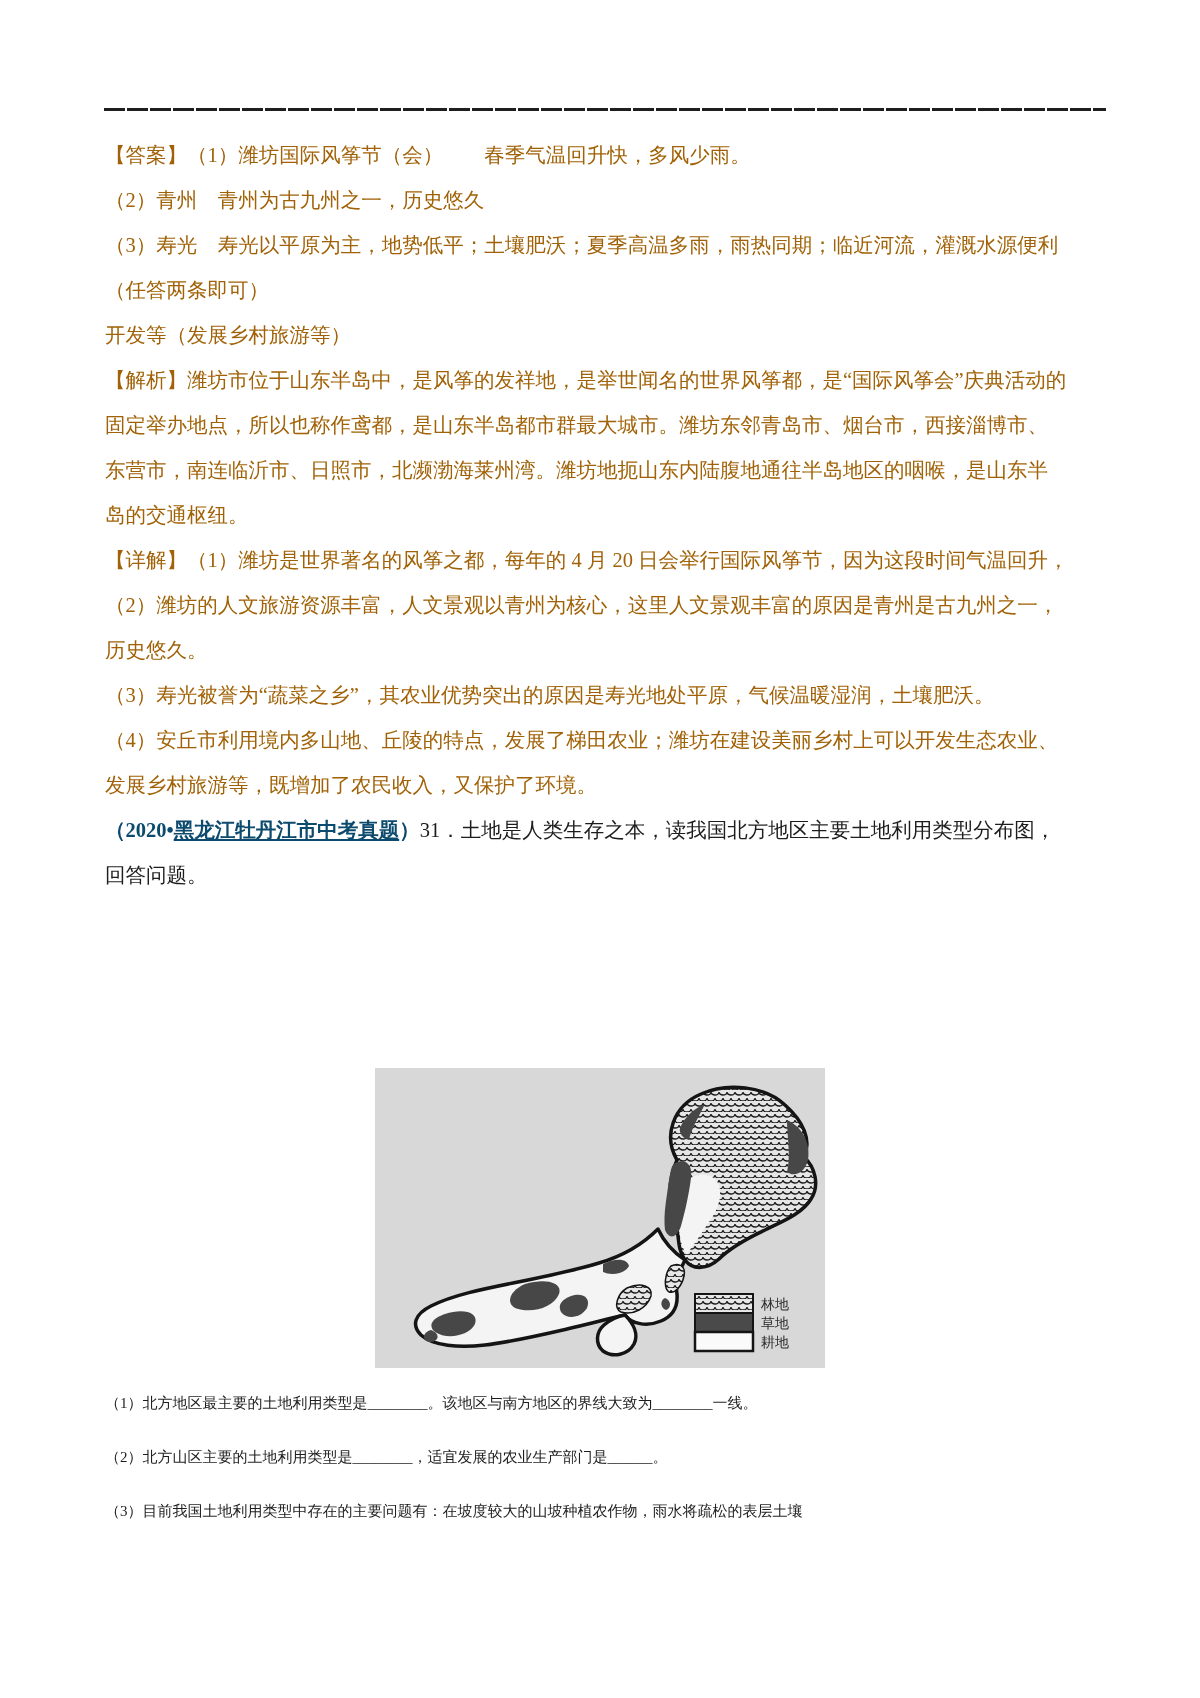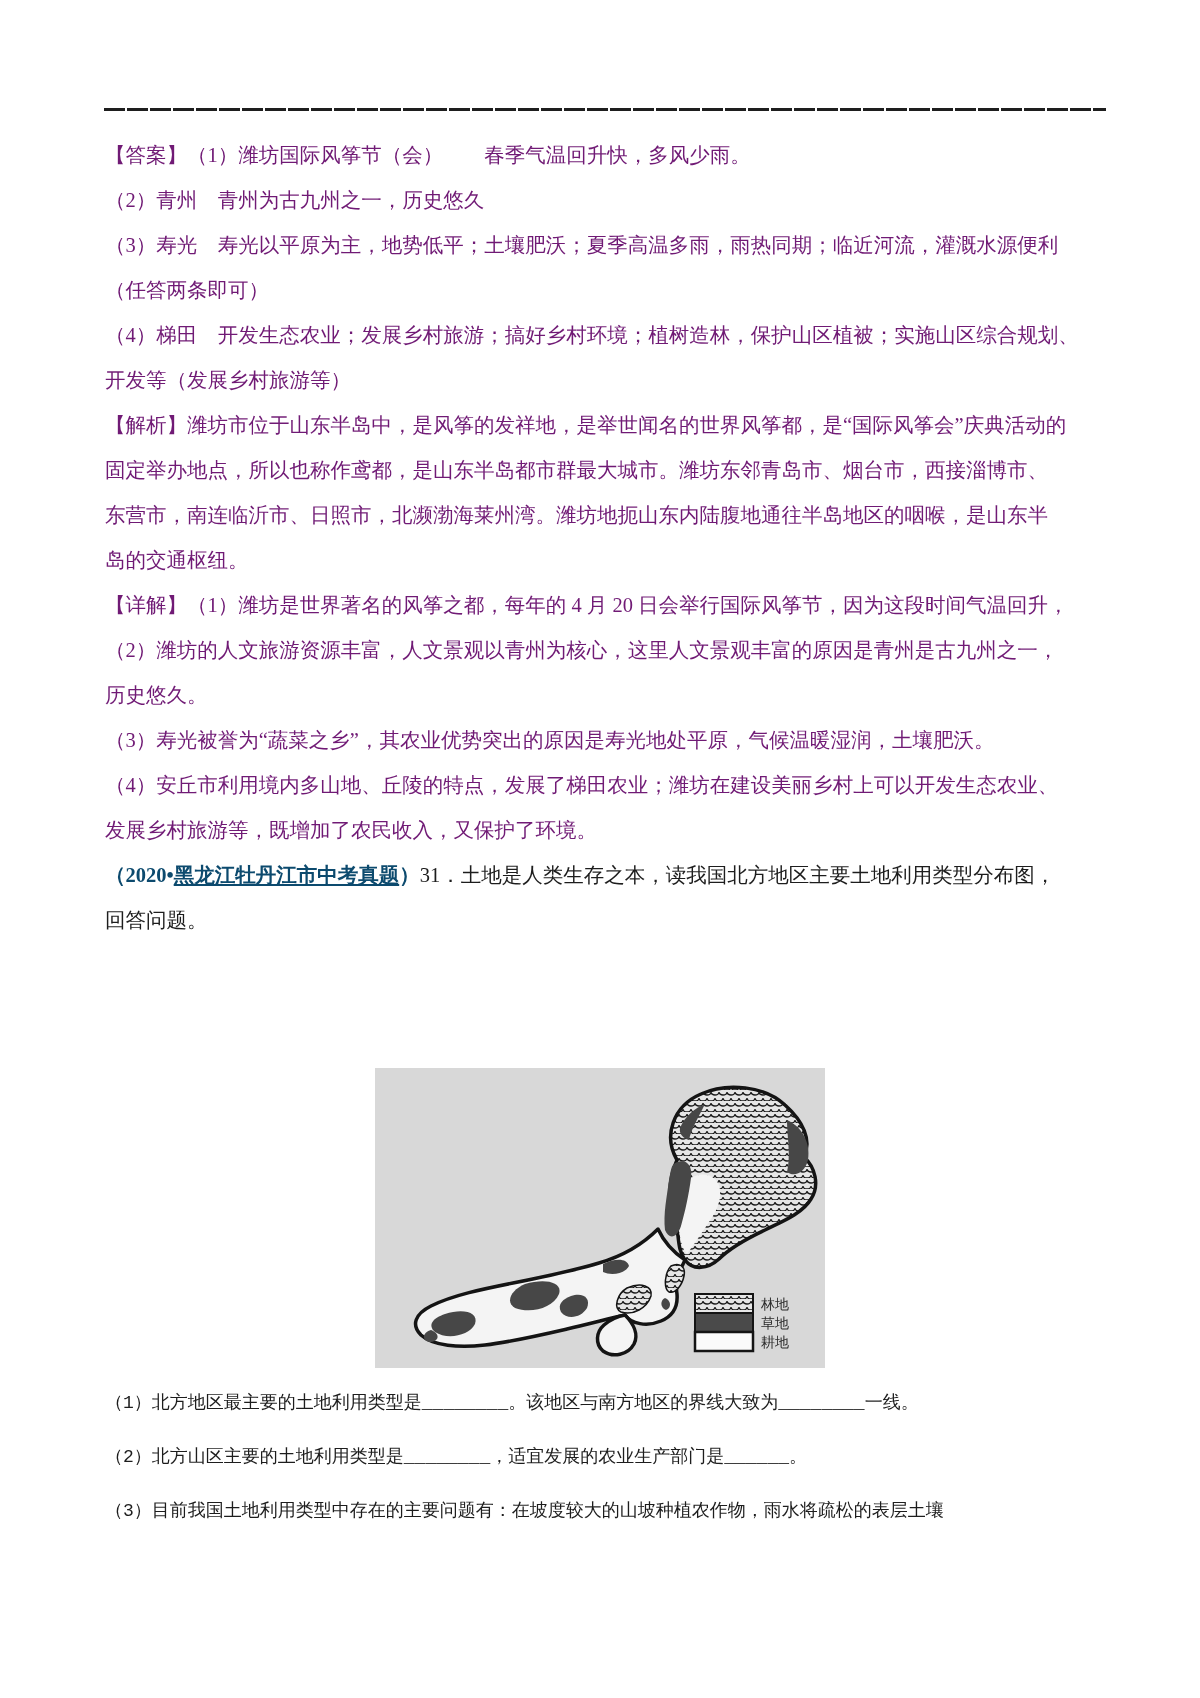--- a/index.html
+++ b/index.html
@@ -15,46 +15,44 @@
     position:absolute;left:104px;top:108px;width:1002px;height:3px;
     background:repeating-linear-gradient(90deg,#1e1e1e 0 21px,rgba(0,0,0,0) 21px 23px);
   }
   .textblock{
     position:absolute;left:105px;top:133px;width:1000px;
     font-size:20.5px;
   }
   .textblock .line{
     height:45px;line-height:45px;white-space:nowrap;
   }
-  .red{color:#701a75;}
+  .red{color:#a16207;}
   .blue-link{color:#0c4a6e;font-weight:bold;}
   .blue-underline{text-decoration:underline;}
   .map-wrap{
     position:absolute;left:375px;top:1068px;width:450px;height:300px;
   }
   .questions{
     position:absolute;left:105px;top:1376px;width:1000px;
-    font-size:18px;
-    font-family:Liberation Mono, monospace;
+    font-size:15px;
   }
   .questions .line{
     height:54px;line-height:54px;white-space:nowrap;
   }
 </style>
 </head>
 <body>
 
 <div class="top-rule"></div>
 
 <div class="textblock">
   <div class="line red">【答案】（1）潍坊国际风筝节（会）　　春季气温回升快，多风少雨。</div>
   <div class="line red">（2）青州　青州为古九州之一，历史悠久</div>
   <div class="line red">（3）寿光　寿光以平原为主，地势低平；土壤肥沃；夏季高温多雨，雨热同期；临近河流，灌溉水源便利</div>
   <div class="line red">（任答两条即可）</div>
-  <div class="line red">（4）梯田　开发生态农业；发展乡村旅游；搞好乡村环境；植树造林，保护山区植被；实施山区综合规划、</div>
   <div class="line red">开发等（发展乡村旅游等）</div>
   <div class="line red">【解析】潍坊市位于山东半岛中，是风筝的发祥地，是举世闻名的世界风筝都，是“国际风筝会”庆典活动的</div>
   <div class="line red">固定举办地点，所以也称作鸢都，是山东半岛都市群最大城市。潍坊东邻青岛市、烟台市，西接淄博市、</div>
   <div class="line red">东营市，南连临沂市、日照市，北濒渤海莱州湾。潍坊地扼山东内陆腹地通往半岛地区的咽喉，是山东半</div>
   <div class="line red">岛的交通枢纽。</div>
   <div class="line red">【详解】（1）潍坊是世界著名的风筝之都，每年的 4 月 20 日会举行国际风筝节，因为这段时间气温回升，</div>
   <div class="line red">（2）潍坊的人文旅游资源丰富，人文景观以青州为核心，这里人文景观丰富的原因是青州是古九州之一，</div>
   <div class="line red">历史悠久。</div>
   <div class="line red">（3）寿光被誉为“蔬菜之乡”，其农业优势突出的原因是寿光地处平原，气候温暖湿润，土壤肥沃。</div>
   <div class="line red">（4）安丘市利用境内多山地、丘陵的特点，发展了梯田农业；潍坊在建设美丽乡村上可以开发生态农业、</div>

